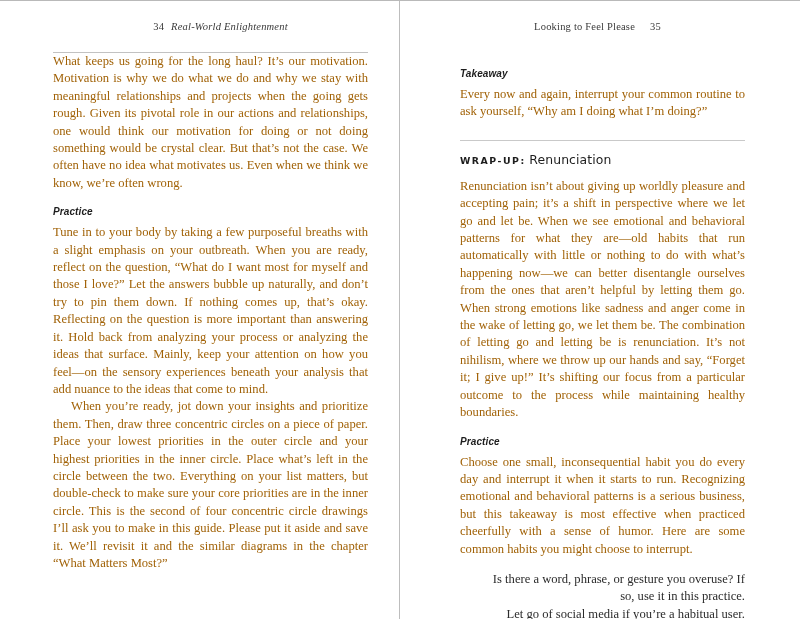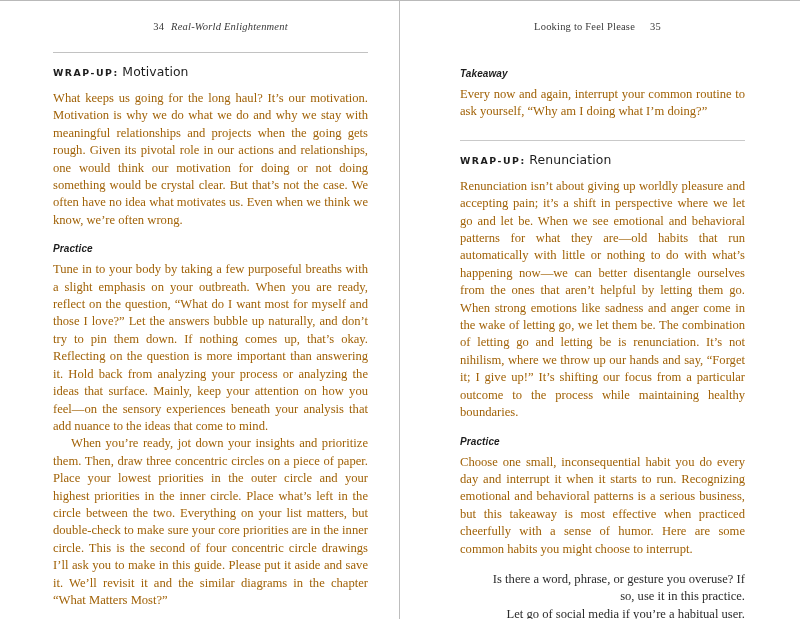--- a/index.html
+++ b/index.html
@@ -136,24 +136,20 @@
   <div class="gutter-rule"></div>
 
   <div class="page page-left">
 
     <div class="running-head left">
       <span class="rh-folio">34</span><span class="rh-title">Real-World Enlightenment</span>
     </div>
 
     <div class="section-rule"></div>
 
-    <h2 class="wrap-up-heading">
-      <span class="kicker">WRAP-UP:</span>
-      <span class="topic">Motivation</span>
-    </h2>
 
     <p class="body">What keeps us going for the long haul? It’s our motivation. Motivation is why we do what we do and why we stay with meaningful relationships and projects when the going gets rough. Given its pivotal role in our actions and relationships, one would think our motivation for doing or not doing something would be crystal clear. But that’s not the case. We often have no idea what motivates us. Even when we think we know, we’re often wrong.</p>
 
     <h3 class="sub-heading">Practice</h3>
 
     <p class="body">Tune in to your body by taking a few purposeful breaths with a slight emphasis on your outbreath. When you are ready, reflect on the question, “What do I want most for myself and those I love?” Let the answers bubble up naturally, and don’t try to pin them down. If nothing comes up, that’s okay. Reflecting on the question is more important than answering it. Hold back from analyzing your process or analyzing the ideas that surface. Mainly, keep your attention on how you feel—on the sensory experiences beneath your analysis that add nuance to the ideas that come to mind.</p>
 
     <p class="body indent">When you’re ready, jot down your insights and prioritize them. Then, draw three concentric circles on a piece of paper. Place your lowest priorities in the outer circle and your highest priorities in the inner circle. Place what’s left in the circle between the two. Everything on your list matters, but double-check to make sure your core priorities are in the inner circle. This is the second of four concentric circle drawings I’ll ask you to make in this guide. Please put it aside and save it. We’ll revisit it and the similar diagrams in the chapter “What Matters Most?”</p>
 
   </div>

